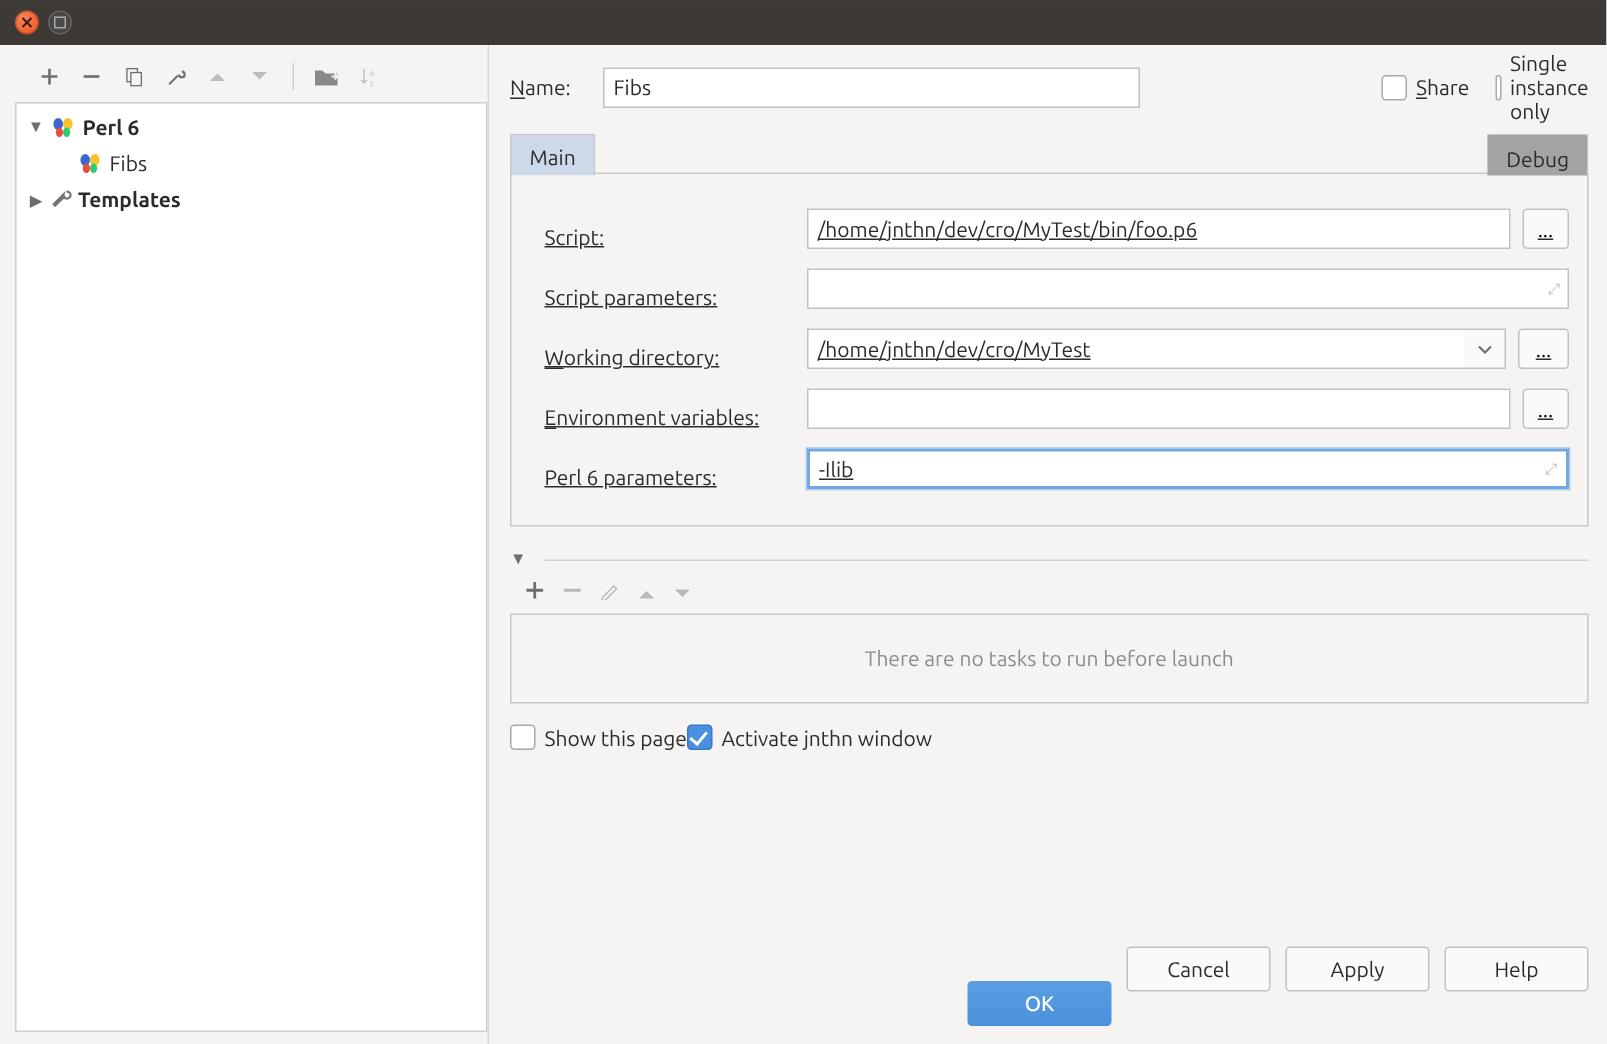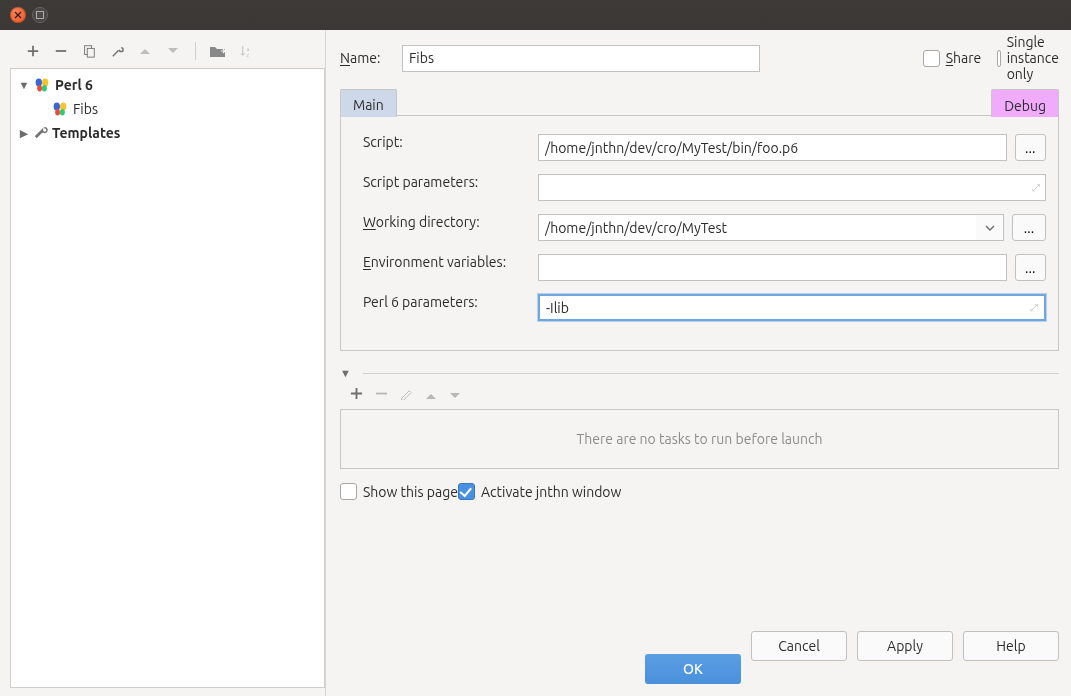--- a/index.html
+++ b/index.html
@@ -29,28 +29,28 @@
   .right-panel { flex:1; padding: 12px 12px 12px 14px; display:flex; flex-direction:column; }
   .row-name { display:flex; align-items:center; height:32px; margin-bottom:14px; }
   .row-name label { width:62px; }
   .u { text-decoration: underline; text-underline-offset:2px; }
   input[type=text] { height:27px; border:1px solid #c1c1c1; background:#fff; padding:0 6px; font:inherit; color:#2b2b2b; }
   .name-input { width:358px; }
   .row-name-right { margin-left:auto; display:flex; align-items:center; gap:14px; }
   .chk { width:17px; height:17px; border:1px solid #a8a8a8; border-radius:3px; background:#fff; display:inline-flex; align-items:center; justify-content:center; }
   .chk.on { background:#4a90e0; border-color:#3a78c2; }
   .chk.on::after { content:""; width:9px; height:5px; border-left:2px solid #fff; border-bottom:2px solid #fff; transform: rotate(-50deg) translate(0px,-1px); }
-  .chk-label { display:flex; align-items:center; gap:6px;justify-content:center; }
+  .chk-label { display:flex; align-items:center; gap:6px; }
   
   .tabbar { display:flex; border-bottom:1px solid #c7c7c7; height:28px;justify-content:space-between; }
-  .tab { padding:4px 12px 0; border:1px solid #c7c7c7; border-bottom:none; background:#f0abfc; height:28px; display:flex; align-items:center; position:relative; bottom:-1px; border-radius:2px 2px 0 0; }
+  .tab { padding:4px 12px 0; border:1px solid #c7c7c7; border-bottom:none; background:#a3a3a3; height:28px; display:flex; align-items:center; position:relative; bottom:-1px; border-radius:2px 2px 0 0; }
   .tab.active { background:#cdd8e8; border-bottom:1px solid #cdd8e8; }
   .tab + .tab { margin-left:-1px; }
   .tabcontent { border:1px solid #c7c7c7; border-top:none; padding:12px 12px 16px 22px; background:#f5f4f3; }
-  .form-row { display:flex; align-items:flex-start; height:32px; margin:6px 0 8px; }
+  .form-row { display:flex; align-items:flex-end; height:32px; margin:6px 0 8px;text-decoration:underline; }
   .form-row label { width:175px; }
   .form-row .field { flex:1; display:flex; align-items:center; gap:8px; position:relative; }
   .form-row input[type=text] { width:100%; }
   .btn-ell { width:34px; height:27px; border:1px solid #c1c1c1; background:#fafafa; border-radius:3px; font:inherit; display:flex; align-items:center; justify-content:center; }
   .btn-drop { width:28px; height:27px; border:1px solid #c1c1c1; border-left:none; background:#fafafa; display:flex; align-items:center; justify-content:center; }
   .expand-corner { position:absolute; right:6px; top:50%; transform:translateY(-50%); color:#bdbdbd; font-size:10px;}
   .focused-input { border:2px solid #6fa7de !important; box-shadow: 0 0 0 1px #b4d2ec; }
   
   .section-head { display:flex; align-items:center; gap:4px; margin:16px 0 4px; color:#333; }
   .section-head .tri { color:#6d6d6d; font-size:11px; }

